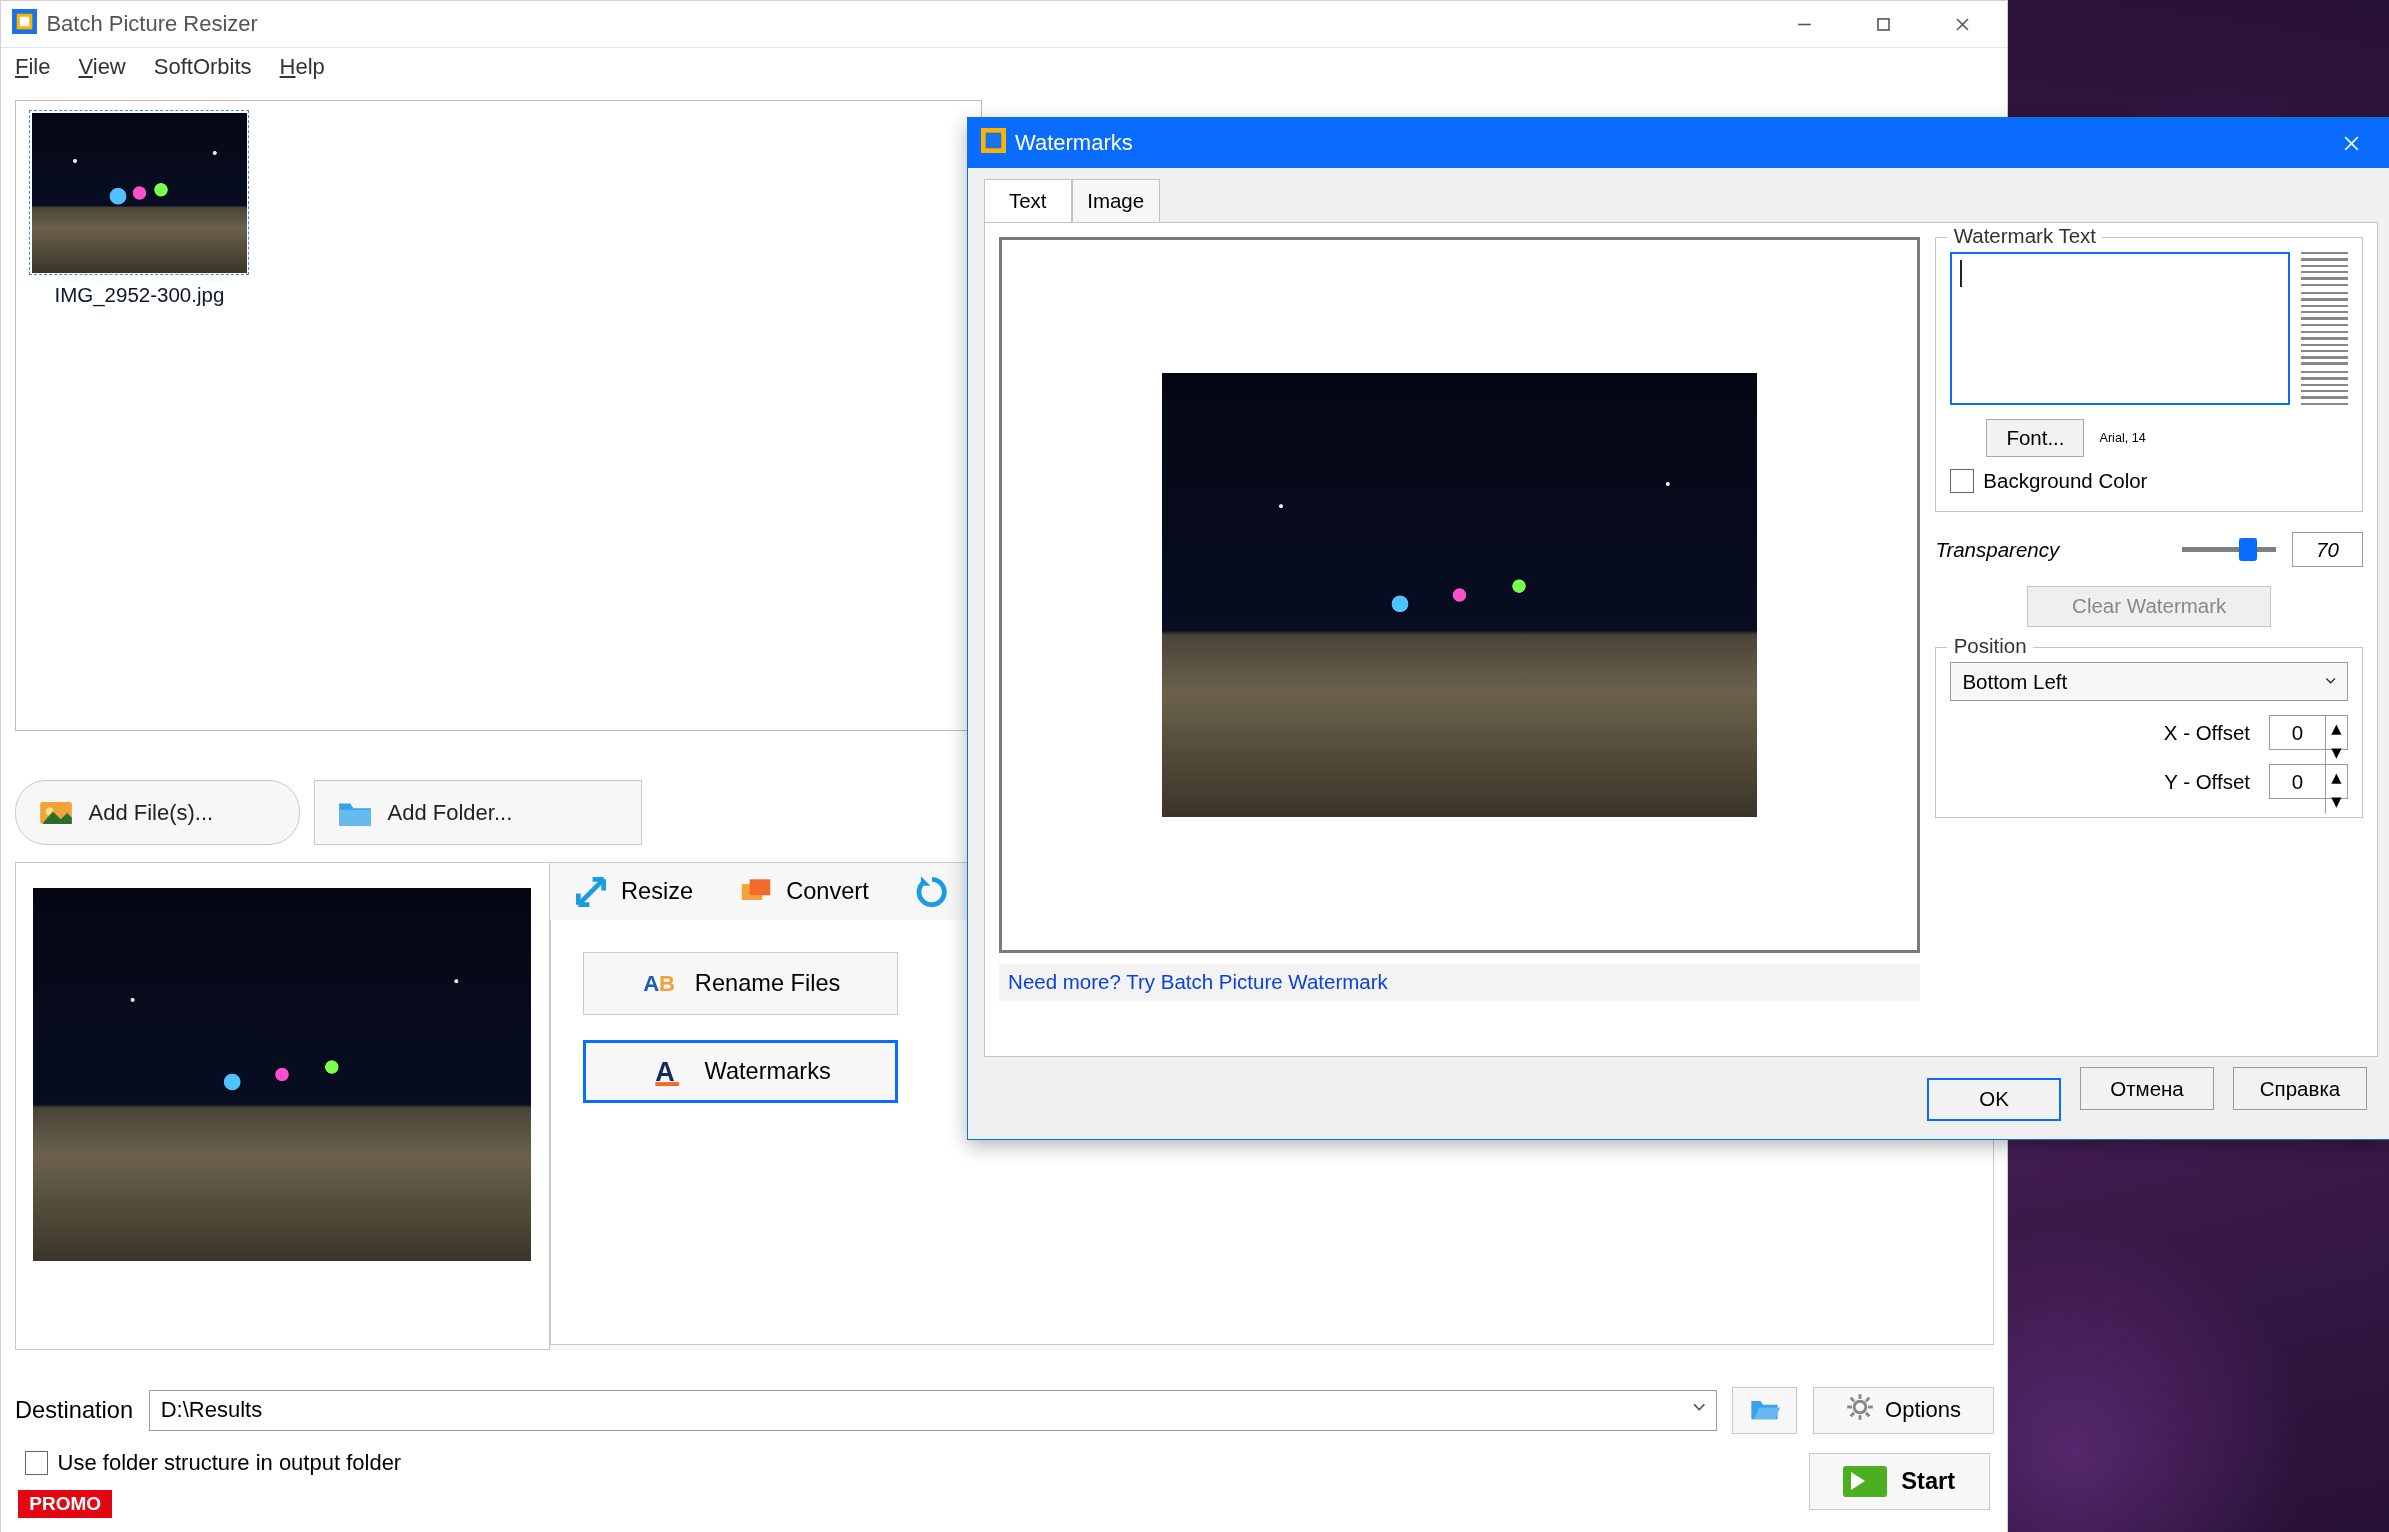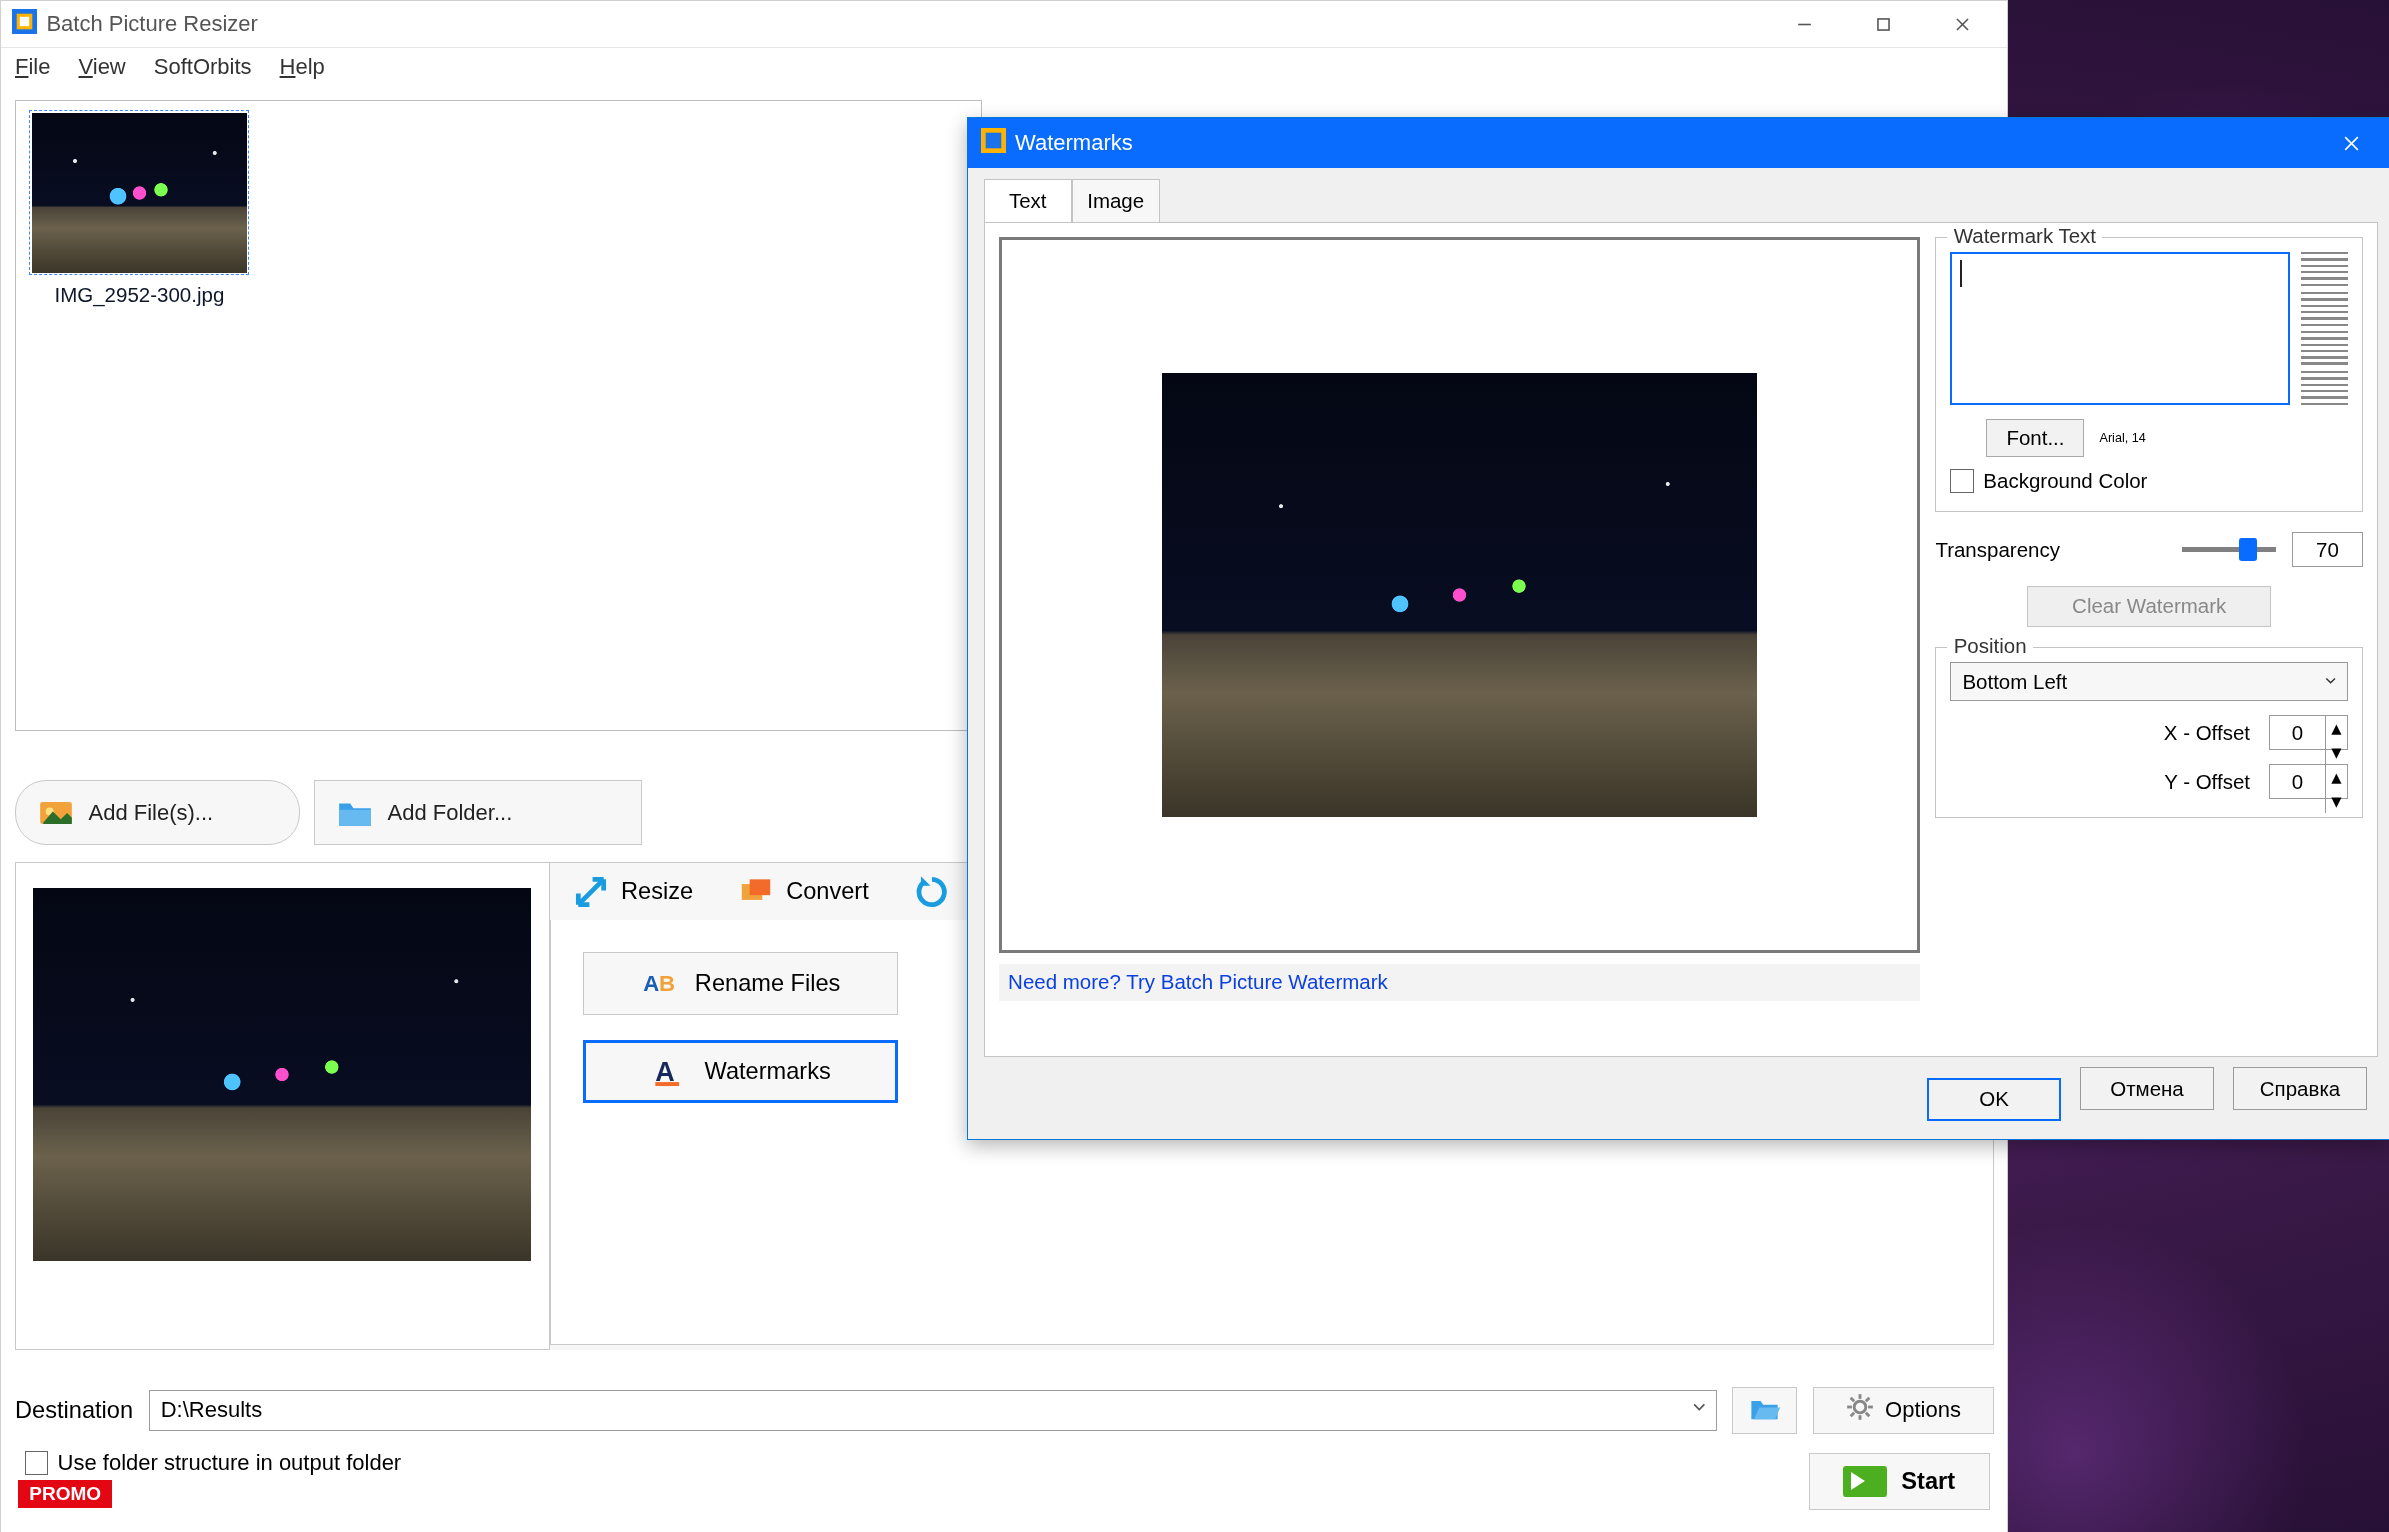--- a/index.html
+++ b/index.html
@@ -125,21 +125,21 @@
   width:181px; height:47px; background:#f7f7f7; border:1.6px solid #c9c9c9;
   display:flex; align-items:center; justify-content:center; gap:11px; font-size:22px;
 }
 
 .checkbox-row {
   position:absolute; left:23.6px; top:1449px; display:flex; align-items:center; gap:9.4px; font-size:22px;
 }
 .checkbox-box { width:23.6px; height:23.6px; border:1.6px solid #666; background:#fff; }
 
 .promo {
-  position:absolute; left:17.3px; bottom:24px; background:#e30613; color:#fff; font-size:19px;
+  position:absolute; left:17.3px; bottom:14px; background:#e30613; color:#fff; font-size:19px;
   font-weight:bold; padding:3.1px 11px;
 }
 
 .start-btn {
   position:absolute; right:17.3px; bottom:22px; width:181px; height:57px;
   background:#f7f7f7; border:1.6px solid #c9c9c9; display:flex; align-items:center; justify-content:center;
   gap:14px; font-size:23.6px; font-weight:bold;
 }
 .start-icon {
   width:44px; height:31.5px; background:#4caf1f; border-radius:3.1px; position:relative;
@@ -192,21 +192,21 @@
   position:relative;
 }
 .wm-textarea .caret { position:absolute; left:7.9px; top:6.3px; width:1.6px; height:27px; background:#222; }
 .align-stack { width:47px; display:flex; flex-direction:column; gap:4.7px; }
 .align-swatch { height:35px; background:repeating-linear-gradient(to bottom,#888,#888 2.4px,transparent 2.4px,transparent 6.3px); }
 
 .font-row { display:flex; align-items:center; gap:15px; margin-top:12.6px;padding-left:36px; }
 .small-btn { height:38px; padding:0 19px; background:#f2f2f2; border:1.6px solid #a8a8a8; font-size:20.5px; }
 .chk-row { display:flex; align-items:center; gap:9.4px; font-size:20.5px; margin-top:12.6px; }
 
-.slider-row { display:flex; align-items:center; gap:15.7px; font-size:20.5px; }
+.slider-row { display:flex; align-items:center; gap:15.7px; font-size:20.5px;font-style:italic; }
 .slider-track { width:94px; height:4.7px; background:#808080; position:relative; flex-shrink:0; }
 .slider-thumb { position:absolute; top:-9.4px; width:17.3px; height:23.6px; background:#0a6cff; border-radius:2.4px; }
 .num-box {
   width:71px; height:35px; border:1.6px solid #9a9a9a; background:#fff; display:flex; align-items:center;
   justify-content:center; font-size:20.5px;
 }
 .clear-btn {
   width:244px; height:41px; background:#efefef; border:1.6px solid #c4c4c4; color:#888;
   display:flex; align-items:center; justify-content:center; font-size:20.5px; margin:11px auto 0;
 }

